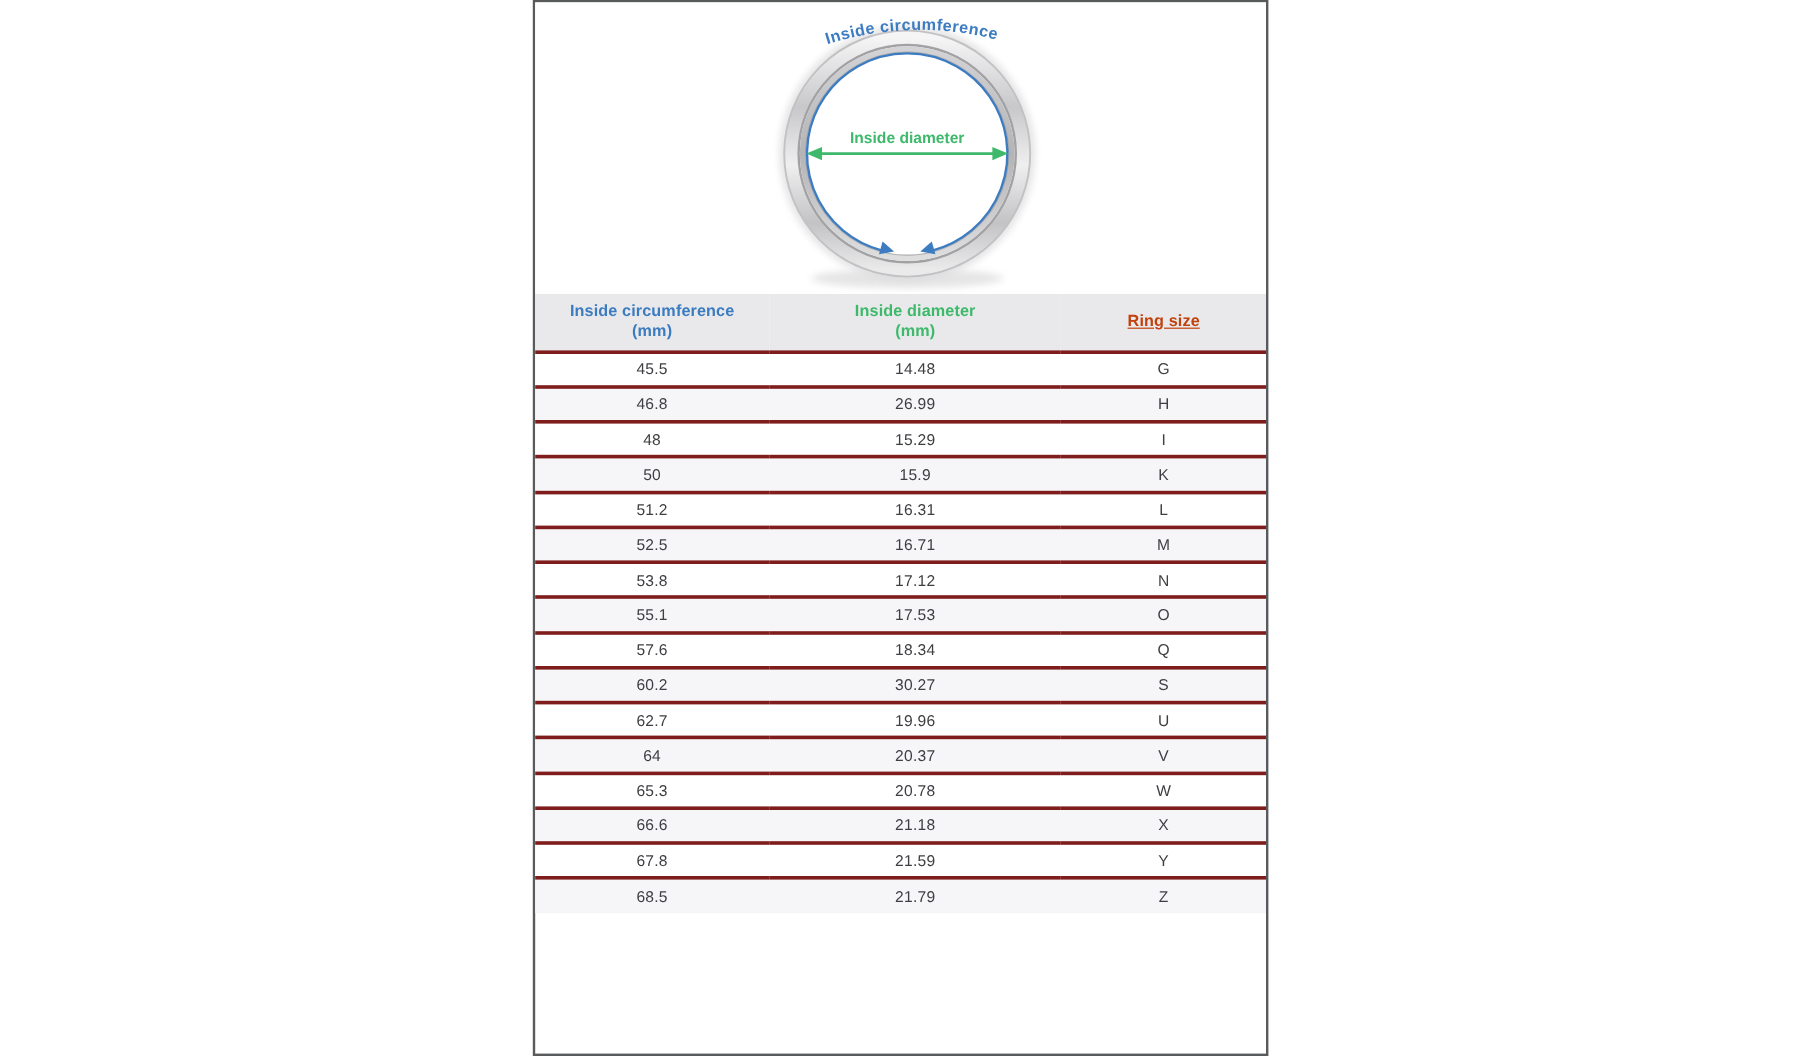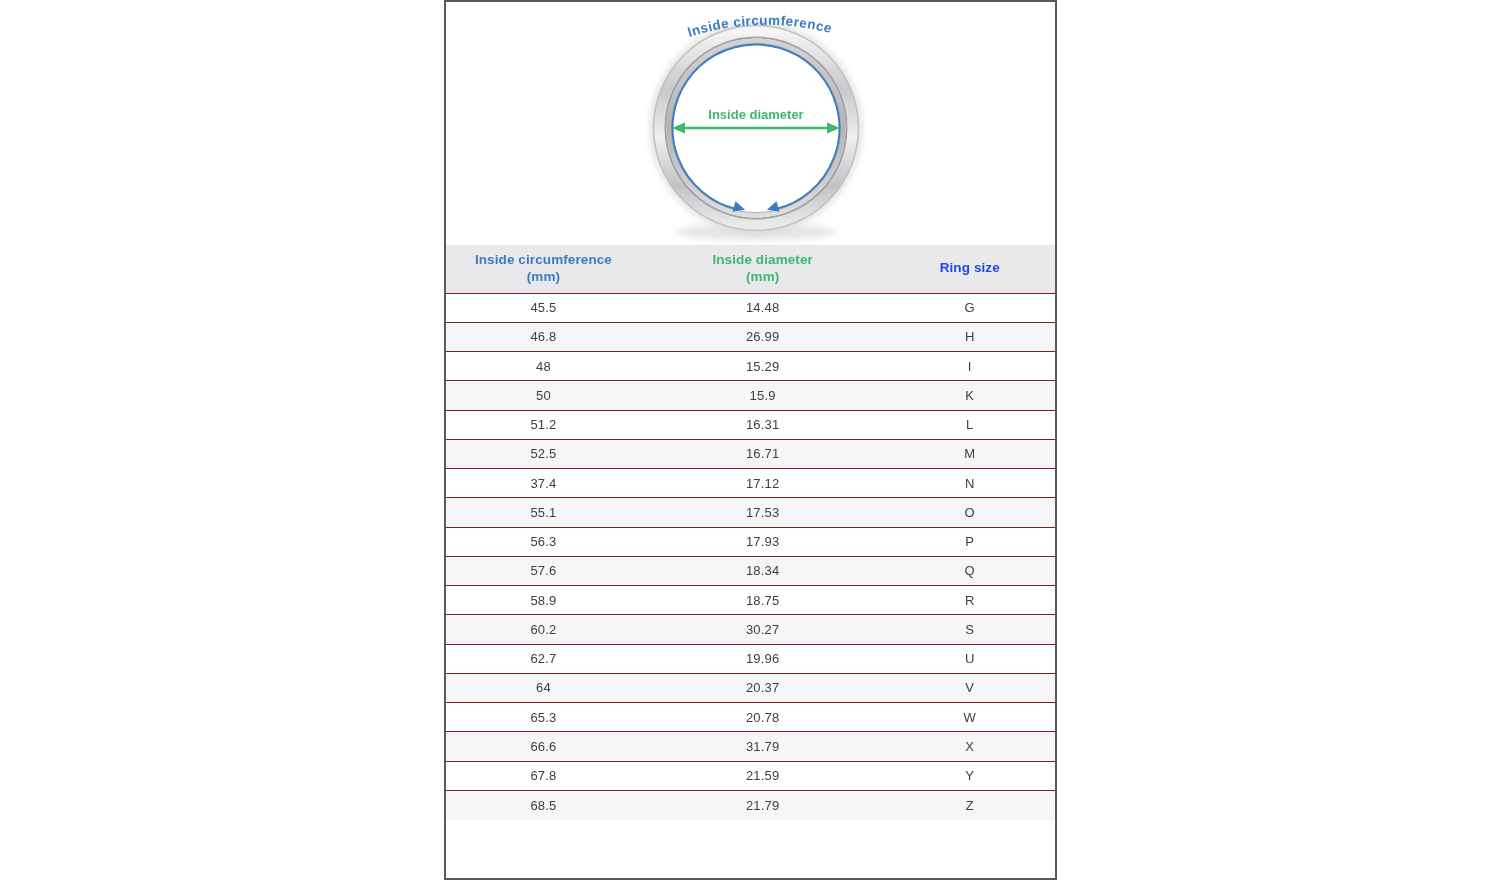--- a/index.html
+++ b/index.html
@@ -44,29 +44,29 @@
     height: 48px;
     vertical-align: middle;
     text-align: center;
     font-size: 13.5px;
     font-weight: bold;
     line-height: 1.25;
     letter-spacing: 0.1px;
   }
   th.col-circ { color: #3b7cc0; }
   th.col-diam { color: #3eb96b; }
-  th.col-size { color: #1d4ed8; }
+  th.col-size { color: #c2410c; text-decoration: underline; }
   table.size-table tbody td {
     height: 29.25px;
     text-align: center;
     vertical-align: middle;
     font-size: 13px;
     color: #3e3e43;
     letter-spacing: 0.2px;
-    border-top: 1px solid #7f1d1d;
+    border-top: 3px solid #7f1d1d;
     background: #ffffff;
     margin-left: 28px;
   }
   table.size-table tbody tr:nth-child(even) td {
     background: #f6f6f8;
   }
 </style>
 </head>
 <body>
 
@@ -167,45 +167,35 @@
           <td>51.2</td>
           <td>16.31</td>
           <td>L</td>
         </tr>
         <tr>
           <td>52.5</td>
           <td>16.71</td>
           <td>M</td>
         </tr>
         <tr>
-          <td>37.4</td>
+          <td>53.8</td>
           <td>17.12</td>
           <td>N</td>
         </tr>
         <tr>
           <td>55.1</td>
           <td>17.53</td>
           <td>O</td>
         </tr>
         <tr>
-          <td>56.3</td>
-          <td>17.93</td>
-          <td>P</td>
-        </tr>
-        <tr>
           <td>57.6</td>
           <td>18.34</td>
           <td>Q</td>
         </tr>
         <tr>
-          <td>58.9</td>
-          <td>18.75</td>
-          <td>R</td>
-        </tr>
-        <tr>
           <td>60.2</td>
           <td>30.27</td>
           <td>S</td>
         </tr>
         <tr>
           <td>62.7</td>
           <td>19.96</td>
           <td>U</td>
         </tr>
         <tr>
@@ -213,21 +203,21 @@
           <td>20.37</td>
           <td>V</td>
         </tr>
         <tr>
           <td>65.3</td>
           <td>20.78</td>
           <td>W</td>
         </tr>
         <tr>
           <td>66.6</td>
-          <td>31.79</td>
+          <td>21.18</td>
           <td>X</td>
         </tr>
         <tr>
           <td>67.8</td>
           <td>21.59</td>
           <td>Y</td>
         </tr>
         <tr>
           <td>68.5</td>
           <td>21.79</td>

